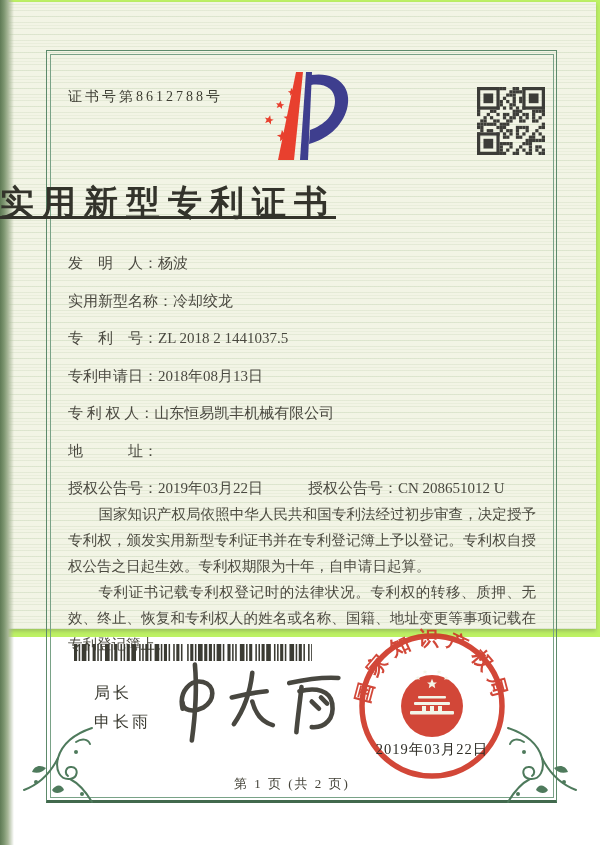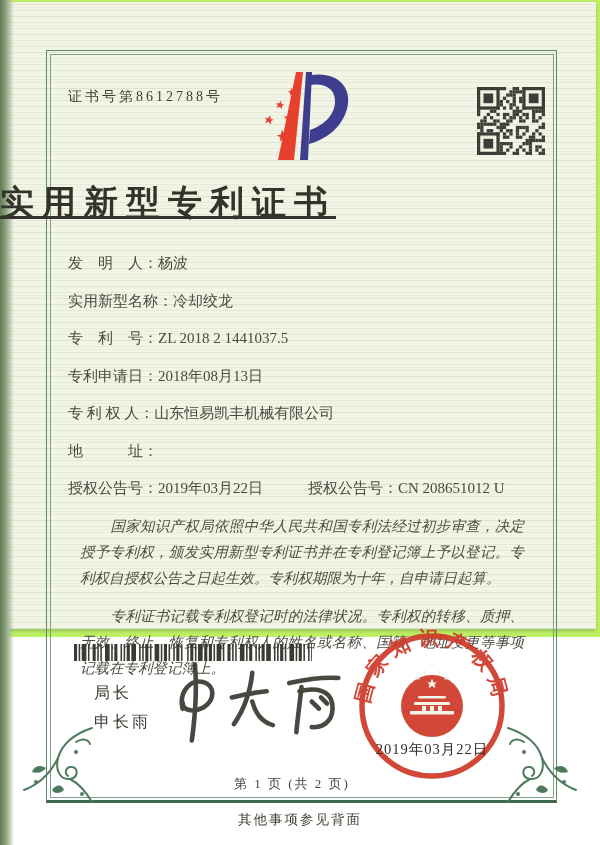--- a/index.html
+++ b/index.html
@@ -37,21 +37,21 @@
   .row{display:flex;line-height:20.5px;margin-bottom:17px;}
   .row .lab{white-space:pre;flex:none;}
   .row .val{white-space:normal;}
   .addr .val{width:350px;}
   .grant{display:flex;}
   .grant .pair{display:flex;}
   .grant .pair.first{width:240px;flex:none;}
 
   .paras{position:absolute;left:68px;top:501px;width:468px;font-size:14.5px;
     line-height:26px;color:#4c4b41;text-align:justify;}
-  .paras p{margin:12px;text-indent:2.1em;font-style:italic;}
+  .paras p{margin:0;text-indent:2.1em;}
 
   .barcode{position:absolute;left:74px;top:644px;width:238px;height:17px;}
 
   .director{position:absolute;left:94px;top:678px;
     font-family:Liberation Serif, serif;
     font-size:16px;letter-spacing:3px;color:#3a3a31;line-height:29px;}
   .sig{position:absolute;left:158px;top:652px;width:205px;height:98px;}
 
   .seal{position:absolute;left:352px;top:626px;width:160px;height:160px;opacity:.93;}
   .seal-date{position:absolute;left:352px;top:740px;width:160px;text-align:center;
@@ -421,14 +421,13 @@
         <rect x="70" y="80" width="4" height="5"></rect>
           <rect x="78" y="80" width="4" height="5"></rect>
           <rect x="86" y="80" width="4" height="5"></rect>
         <rect x="58" y="85" width="44" height="3.5" rx="1"></rect>
       </g>
     </g>
   </svg>
   <div class="seal-date">2019年03月22日</div>
 
   <div class="page-ind">第 1 页 (共 2 页)</div>
-  <div class="back-note">其他事项参见背面</div>
 </div>
 
 </body></html>

